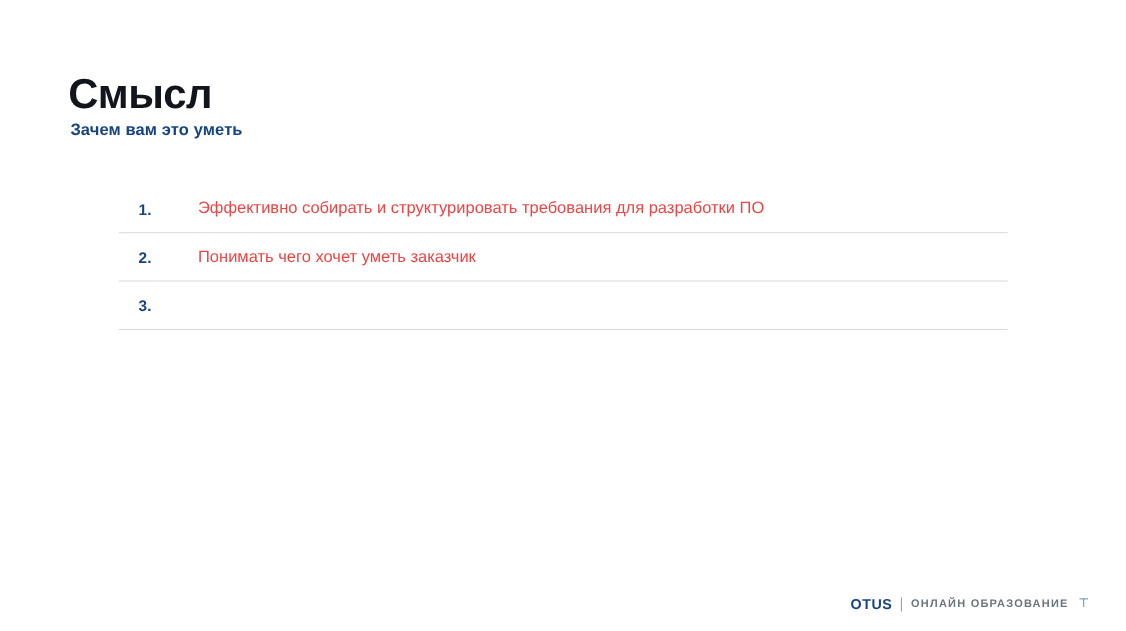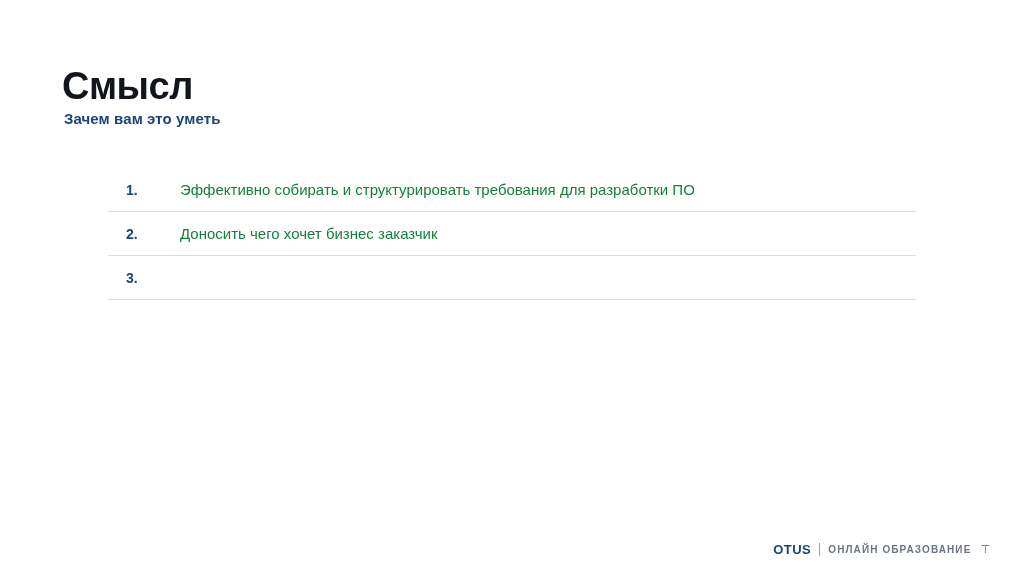--- a/index.html
+++ b/index.html
@@ -57,21 +57,21 @@
     width: 72px;
     flex: 0 0 72px;
     font-size: 14px;
     font-weight: bold;
     color: #17447e;
     padding-left: 18px;
     box-sizing: border-box;
   }
   .list-item .text {
     font-size: 15px;
-    color: #15803d;
+    color: #ef4444;
     line-height: 1.2;
   }
   .footer {
     position: absolute;
     right: 34px;
     bottom: 16px;
     display: flex;
     align-items: center;
     height: 18px;
   }
@@ -111,21 +111,21 @@
 
   <div class="list">
 
     <div class="list-item">
       <span class="num">1.</span>
       <span class="text">Эффективно собирать и структурировать требования для разработки ПО</span>
     </div>
 
     <div class="list-item">
       <span class="num">2.</span>
-      <span class="text">Доносить чего хочет бизнес заказчик</span>
+      <span class="text">Понимать чего хочет уметь заказчик</span>
     </div>
 
     <div class="list-item">
       <span class="num">3.</span>
     </div>
 
   </div>
 
   <div class="footer">
     <span class="brand">OTUS</span>

